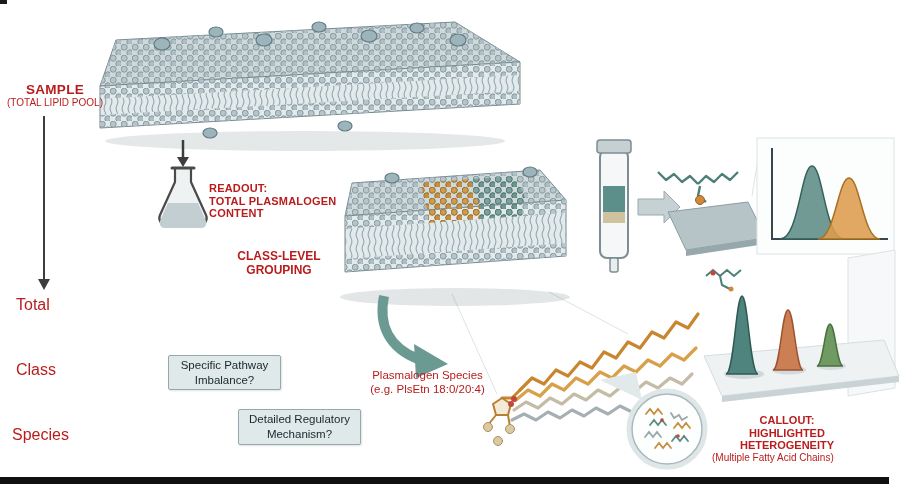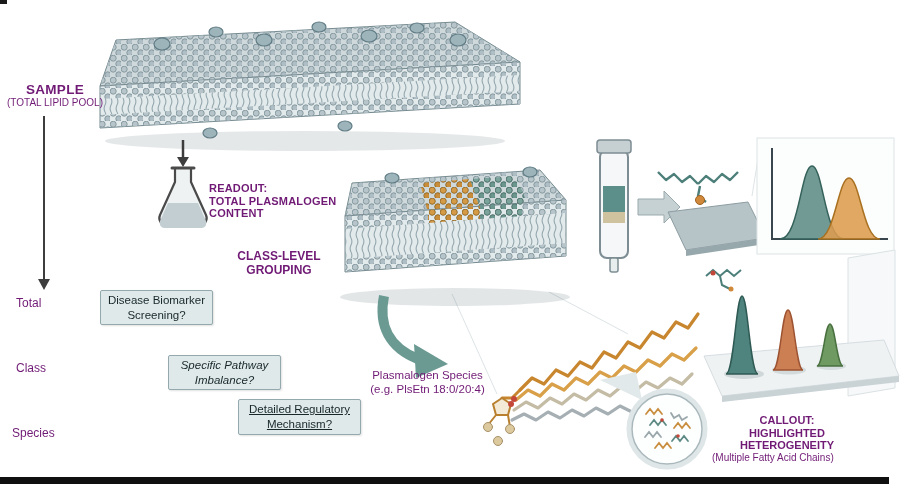--- a/index.html
+++ b/index.html
@@ -1,30 +1,30 @@
 <!DOCTYPE html>
 <html><head>
 <meta charset="utf-8">
 <style>
   html,body{margin:0;padding:0;background:#ffffff;}
   #canvas{position:relative;width:900px;height:484px;overflow:hidden;background:#ffffff;
           font-family:"Liberation Sans", sans-serif;}
   svg.scene{position:absolute;left:0;top:0;}
-  .t{position:absolute;color:#701a75;}
+  .t{position:absolute;color:#b91c1c;}
   .pre{white-space:pre-line;}
   .center{text-align:center;}
   .sample-title{font-size:13.5px;font-weight:bold;letter-spacing:.3px;}
   .sample-sub{font-size:10px;}
   .readout{font-size:11px;font-weight:bold;line-height:12.5px;letter-spacing:.2px;}
   .classlevel{font-size:12px;font-weight:bold;line-height:13.5px;}
   .specieslevel{font-size:12px;font-weight:bold;line-height:14px;letter-spacing:.2px;}
   .plasmalogen{font-size:11.5px;line-height:14px;}
   .callout-h{font-size:11px;font-weight:bold;line-height:12.5px;text-align:center;}
   .callout-s{font-size:10px;line-height:12.5px;}
-  .level-label{font-size:12px;}
+  .level-label{font-size:16px;}
   .qbox{position:absolute;background:#dfe9ea;border:1px solid #94a9ae;border-radius:2px;
         display:flex;align-items:center;justify-content:center;text-align:center;
         font-size:11.5px;line-height:1.28;color:#17272a;white-space:pre-line;
         box-shadow:1px 1px 2px rgba(0,0,0,.12);}
   .bottom-bar{position:absolute;left:0;top:477px;width:889px;height:7px;background:#101010;}
   .corner-mark{position:absolute;left:0;top:0;width:7px;height:4px;background:#1a1a1a;}
 </style>
 </head>
 <body>
 
@@ -214,26 +214,24 @@
 (e.g. PlsEtn 18:0/20:4)</div>
 
   <div class="t" style="left:712px;top:414px;width:150px;">
     <div class="callout-h pre">CALLOUT:
 HIGHLIGHTED
 HETEROGENEITY</div>
     <div class="callout-s">(Multiple Fatty Acid Chains)</div>
   </div>
 
   <div class="t level-label" style="left:16px;top:296px;">Total</div>
-  <div class="qbox" style="left:100px;top:290px;width:111px;height:33px;">Disease Biomarker
-Screening?</div>
 
   <div class="t level-label" style="left:16px;top:361px;">Class</div>
-  <div class="qbox" style="left:168px;top:355px;width:111px;height:33px;font-style:italic;">Specific Pathway
+  <div class="qbox" style="left:168px;top:355px;width:111px;height:33px;">Specific Pathway
 Imbalance?</div>
 
   <div class="t level-label" style="left:12px;top:426px;">Species</div>
-  <div class="qbox" style="left:238px;top:399px;width:121px;height:34px;text-decoration:underline;">Detailed Regulatory
+  <div class="qbox" style="left:238px;top:409px;width:121px;height:34px;">Detailed Regulatory
 Mechanism?</div>
 
   <div class="corner-mark"></div>
   <div class="bottom-bar"></div>
 </div>
 
 </body></html>

